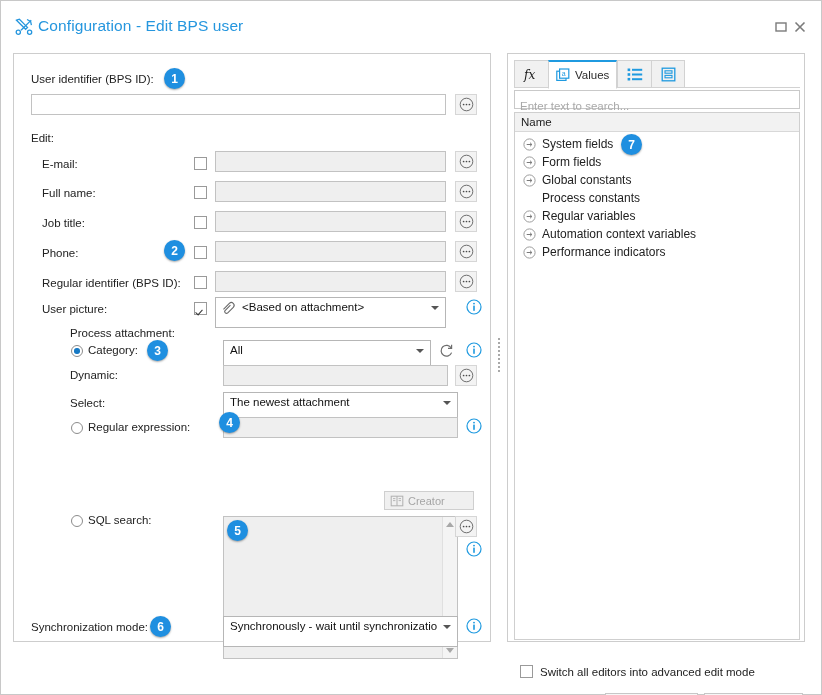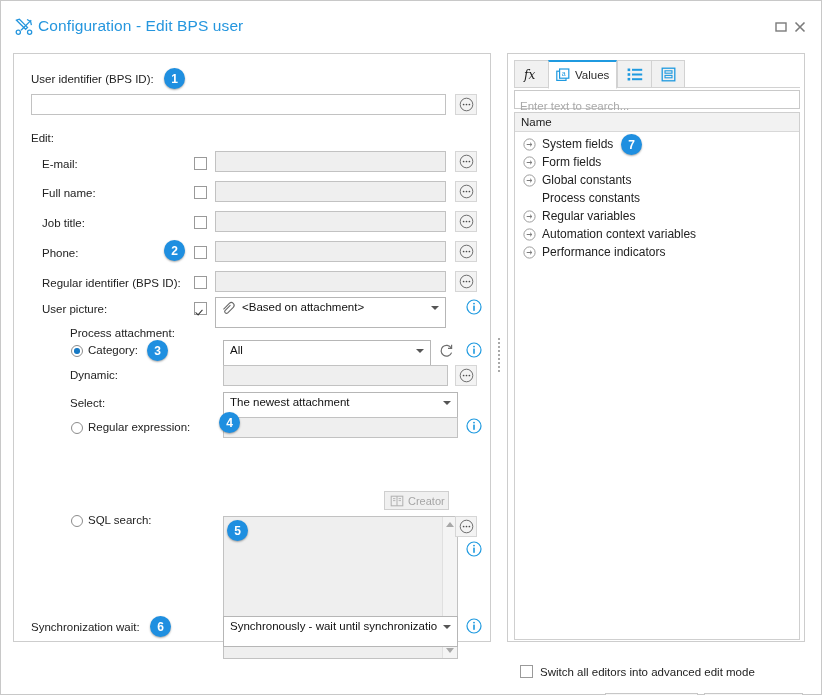--- a/index.html
+++ b/index.html
@@ -129,21 +129,21 @@
   .sb-arrow {
     position: absolute; left: 3px; width: 0; height: 0;
     border-left: 4px solid transparent; border-right: 4px solid transparent;
   }
   #sb-up { top: 5px; border-bottom: 5px solid #a8a8a8; }
   #sb-dn { bottom: 5px; border-top: 5px solid #a8a8a8; }
 
   
   #creator-btn {
     position: absolute; left: 370px; top: 437px;
-    width: 65px; height: 19px;
+    width: 90px; height: 19px;
     background: #f0f0f0; border: 1px solid #cfcfcf;
     display: flex; align-items: center; gap: 4px; padding-left: 5px;
   }
   #creator-btn span { font-size: 11px; color: #a5a5a5; }
 
   
   #splitter {
     position: absolute; left: 494px; top: 9px;
     width: 9px; height: 589px;
   }
@@ -418,21 +418,21 @@
             <circle cx="7.5" cy="7.5" r="0.85" fill="#4a4a4a"></circle>
             <circle cx="10.4" cy="7.5" r="0.85" fill="#4a4a4a"></circle>
           </svg>
       </div>
       <svg class="info-ic" style="left:452px; top:487px;" viewBox="0 0 16 16">
         <circle cx="8" cy="8" r="7" fill="none" stroke="#1f9ae0" stroke-width="1.2"></circle>
         <circle cx="8" cy="4.6" r="0.95" fill="#1f9ae0"></circle>
           <rect x="7.2" y="6.6" width="1.6" height="5.2" fill="#1f9ae0"></rect>
       </svg>
 
-      <div class="lbl" style="left:17px; top:567px;">Synchronization wait:</div>
+      <div class="lbl" style="left:17px; top:567px;">Synchronization mode:</div>
       <div class="badge" style="left:136px; top:562px;">6</div>
       <div class="combo" style="left:209px; top:562px; width:235px;">
         <div class="ctext">Synchronously - wait until synchronizatio...</div>
         <div class="carrow"></div>
       </div>
       <svg class="info-ic" style="left:452px; top:564px;" viewBox="0 0 16 16">
         <circle cx="8" cy="8" r="7" fill="none" stroke="#1f9ae0" stroke-width="1.2"></circle>
         <circle cx="8" cy="4.6" r="0.95" fill="#1f9ae0"></circle>
           <rect x="7.2" y="6.6" width="1.6" height="5.2" fill="#1f9ae0"></rect>
       </svg>

